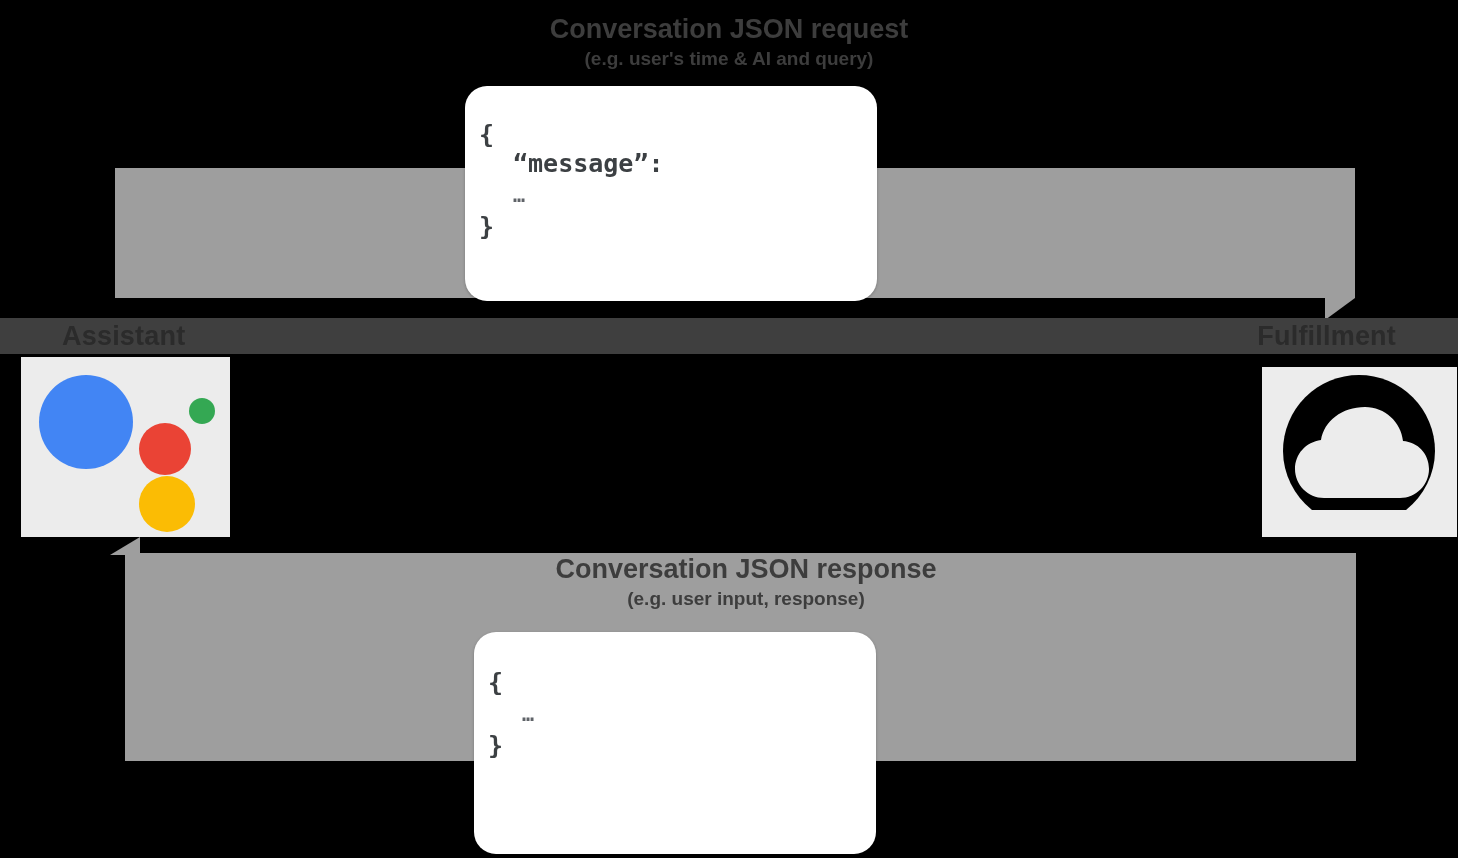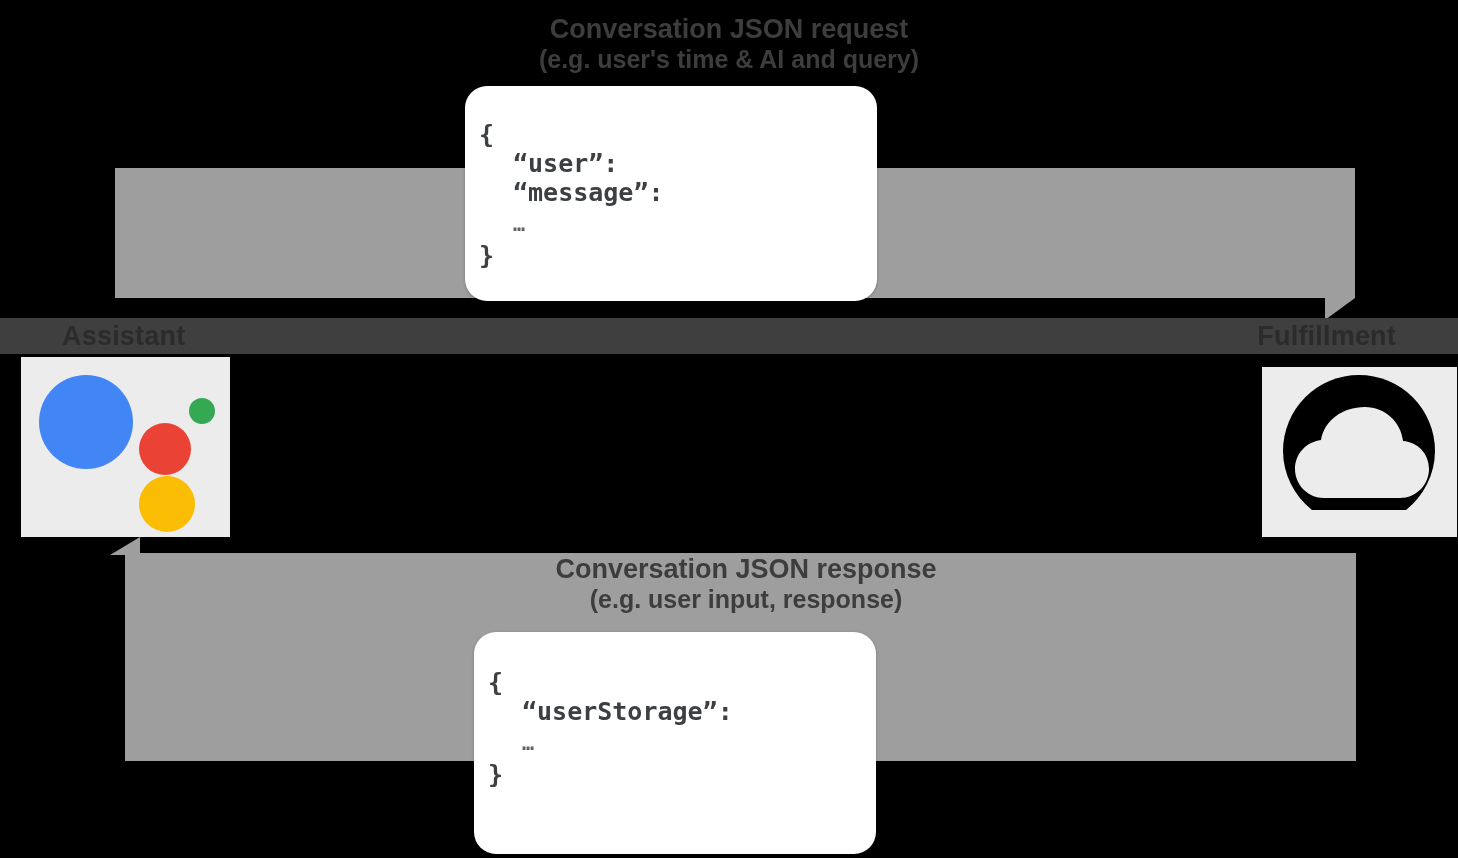--- a/index.html
+++ b/index.html
@@ -78,42 +78,41 @@
   
   .flow-caption{
     position:absolute;
     color:#3d3d3d;
     font-weight:700;
     text-align:center;
     white-space:nowrap;
     line-height:30px;
   }
   .flow-caption .caption-main{display:block;font-size:27px;}
-  .flow-caption .caption-sub{display:block;font-size:25px;}
+  .flow-caption .caption-sub{display:block;font-size:19px;}
 
   #request-caption{left:0;right:0;top:14px;}
   #response-caption{left:0;right:0;top:554px;margin-left:34px;}
 </style>
 </head>
 <body>
 
 <div id="stage">
 
   <div class="arrow-band" style="left:115px;top:168px;width:1240px;height:130px;"></div>
 
   <div class="arrow-head" style="left:1325px;top:298px;border-left:30px solid #9e9e9e;border-right:0 solid transparent;border-bottom:22px solid transparent;"></div>
 
   <div class="flow-caption" id="request-caption">
     <span class="caption-main">Conversation JSON request</span>
     <span class="caption-sub">(e.g. user's time &amp; AI and query)</span>
   </div>
 
   <div class="json-card" id="request-card">
     <div class="json-line">{</div>
-    <div class="json-line json-indent">“user”:</div>
     <div class="json-line json-indent">“message”:</div>
     <div class="json-ellipsis">…</div>
     <div class="json-line">}</div>
   </div>
 
   <div class="divider-bar"></div>
 
   <div class="endpoint-label left">Assistant</div>
   <div class="endpoint-label right">Fulfillment</div>
 
@@ -140,18 +139,17 @@
 
   <div class="arrow-head" style="left:110px;top:537px;border-right:30px solid #9e9e9e;border-left:0 solid transparent;border-top:18px solid transparent;"></div>
 
   <div class="flow-caption" id="response-caption">
     <span class="caption-main">Conversation JSON response</span>
     <span class="caption-sub">(e.g. user input, response)</span>
   </div>
 
   <div class="json-card" id="response-card">
     <div class="json-line">{</div>
-    <div class="json-line json-indent">“userStorage”:</div>
     <div class="json-ellipsis">…</div>
     <div class="json-line">}</div>
   </div>
 
 </div>
 
 </body></html>

